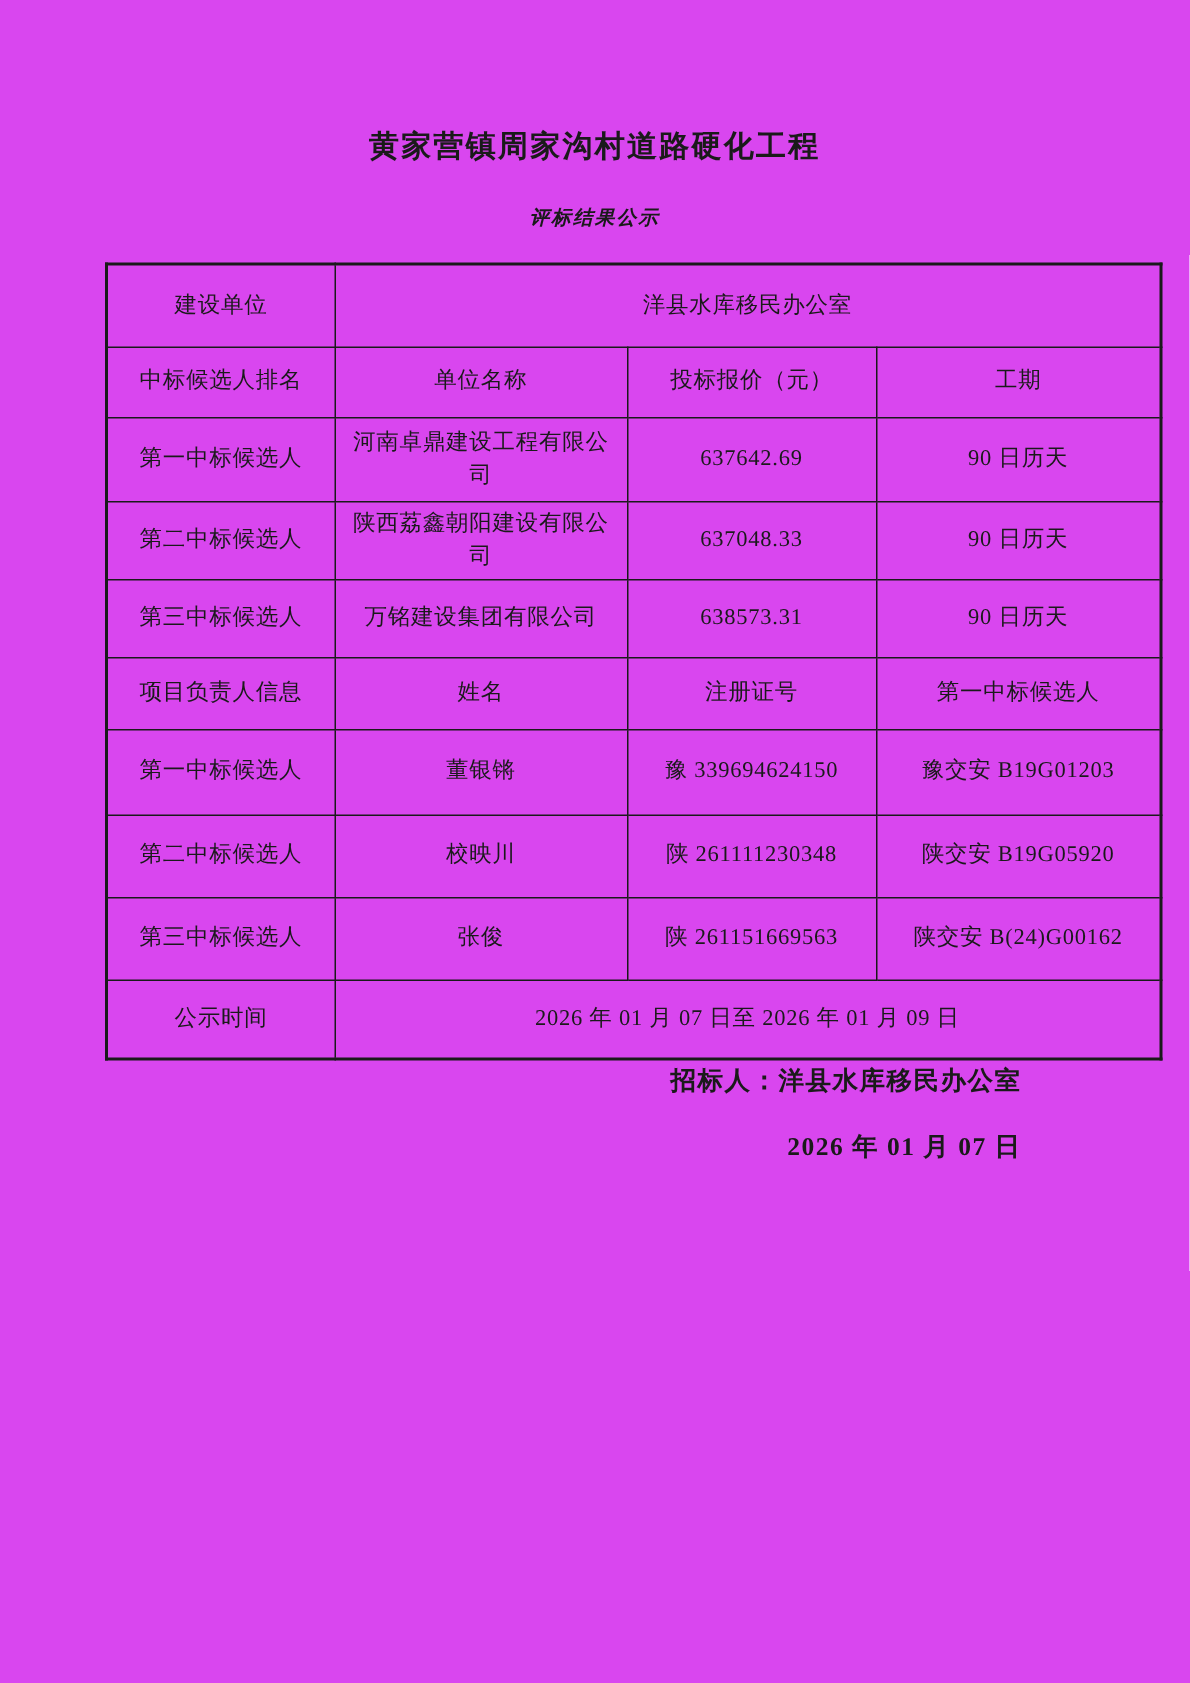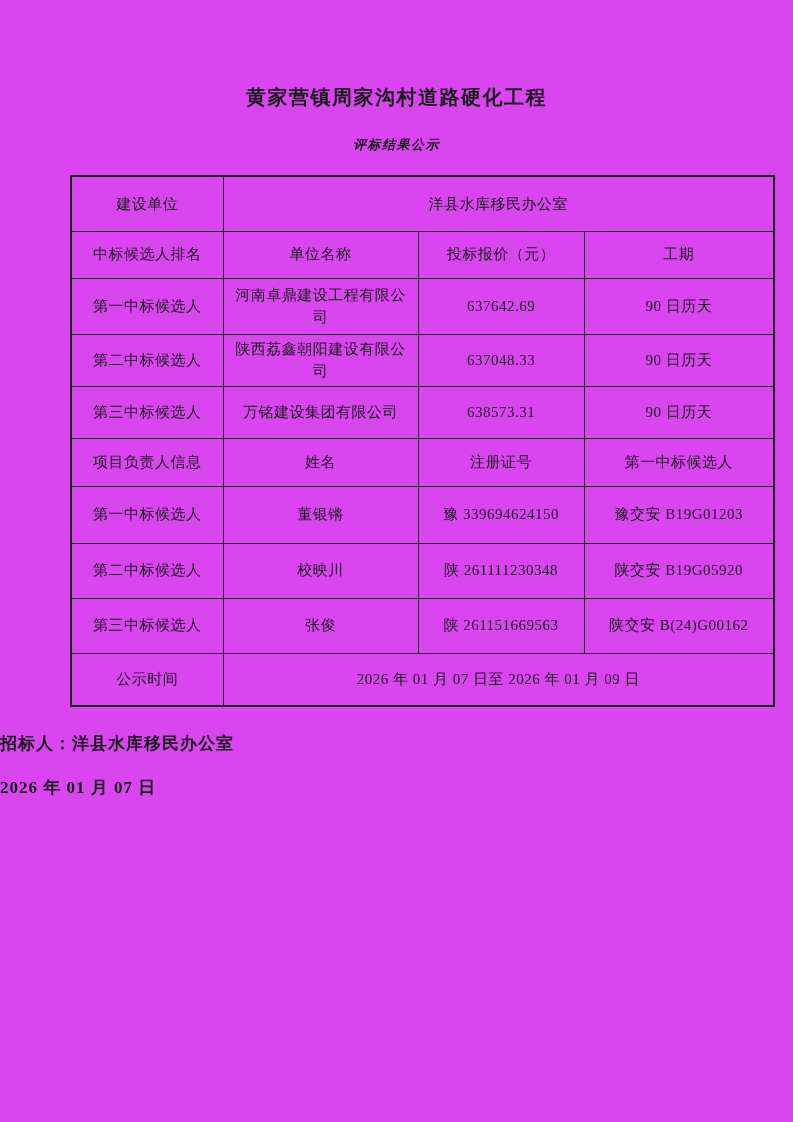--- a/index.html
+++ b/index.html
@@ -67,23 +67,23 @@
     padding: 6px 10px;
     line-height: 2.0;
     letter-spacing: 0.5px;
   }
   td.supervision-cell {
     text-align: left;
     padding: 6px 10px;
     line-height: 1.85;
   }
   .footer-block {
-    margin-top: 25px;
+    margin-top: 2px;
     padding-right: 112px;
-    text-align: left;
+    text-align: right;
     font-size: 17px;
     font-weight: 700;
     letter-spacing: 1px;
   }
   .footer-line {
     margin: 0 0 21px 0;
   }
   .footer-line.date-line {
     font-weight: 600;
   }

